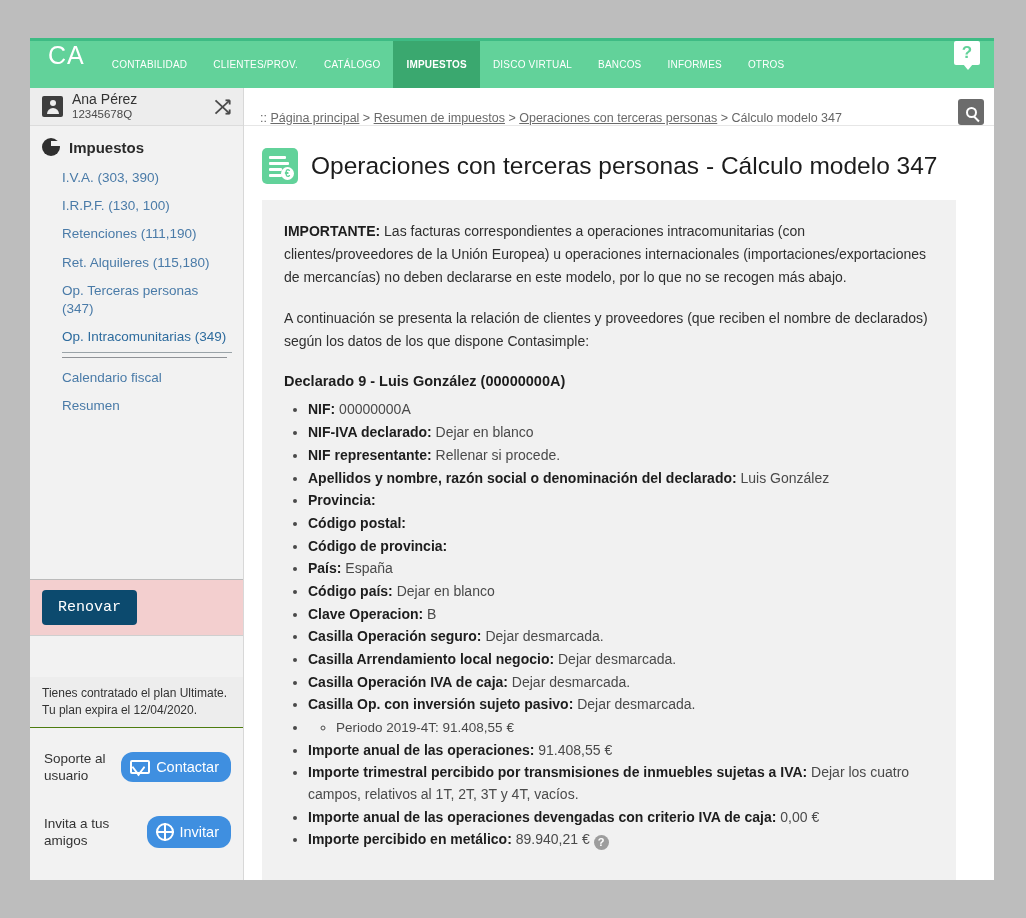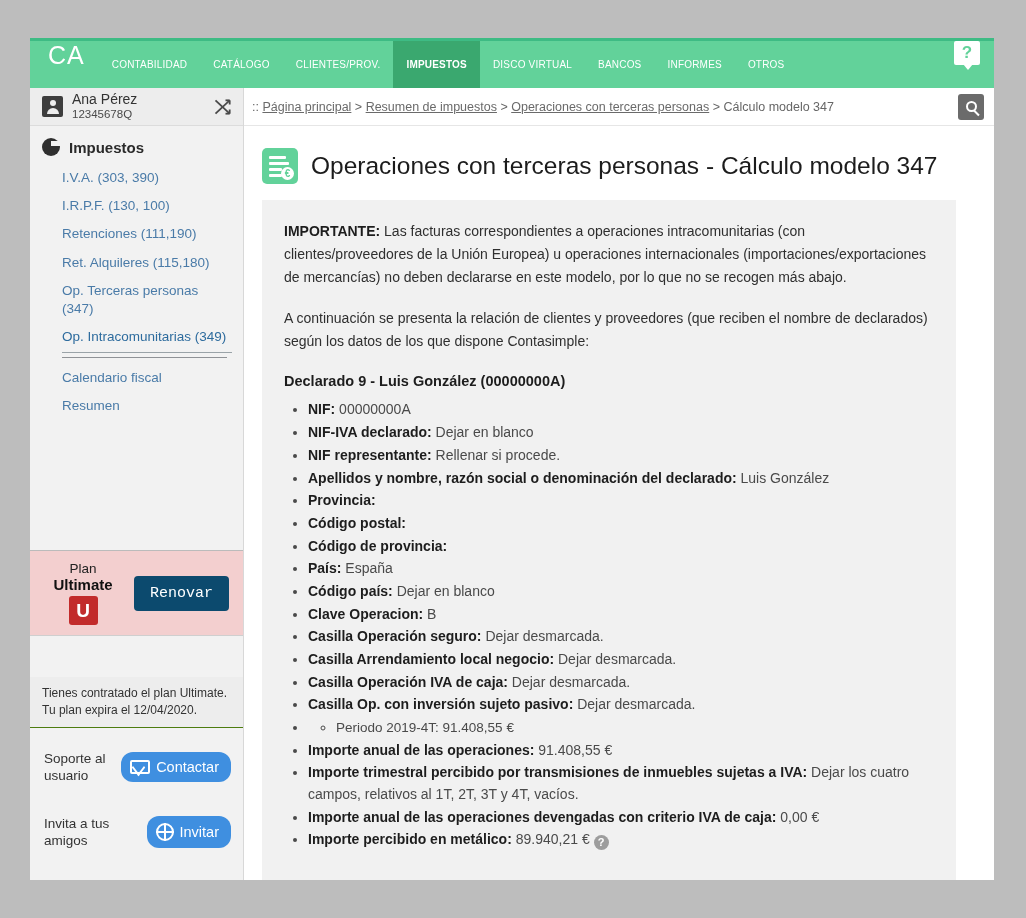--- a/index.html
+++ b/index.html
@@ -249,22 +249,22 @@
   .globe-glyph:after {
     content: "";
     position: absolute; left: -2px; top: 6px;
     width: 18px; height: 2px; background: #fff;
   }
 
   
   .main { flex: 1; background: #ffffff; display: flex; flex-direction: column; }
   .crumbbar {
     height: 38px;
-    display: flex; align-items: center;
-    padding: 0 10px 0 8px;
+    display: flex; align-items: flex-end;
+    padding: 0 10px 0 16px;
     background: #ffffff;
     border-bottom: 1px solid #e6e6e6;
   }
   .crumb { font-size: 12.5px; color: #666; white-space: nowrap; }
   .crumb a { color: #6a6a6a; text-decoration: underline; cursor: pointer; }
   .search-btn {
     margin-left: auto;
     width: 26px; height: 26px;
     background: #6b6b6b;
     border-radius: 3px;
@@ -364,22 +364,22 @@
 </style>
 </head>
 <body>
 
 <div id="app">
 
   <div class="topbar">
     <div class="brand">CA</div>
     <div id="navitems" style="display:flex;align-items:center;">
         <div class="navitem">CONTABILIDAD</div>
+        <div class="navitem">CLIENTES/PROV.</div>
         <div class="navitem">CATÁLOGO</div>
-        <div class="navitem">CLIENTES/PROV.</div>
         <div class="navitem active">IMPUESTOS</div>
         <div class="navitem">DISCO VIRTUAL</div>
         <div class="navitem">BANCOS</div>
         <div class="navitem">INFORMES</div>
         <div class="navitem">OTROS</div>
       </div>
     <div class="nav-right">
       <div class="help-badge">?</div>
 
     </div>
@@ -418,25 +418,20 @@
           <a class="">Op. Terceras personas (347)</a>
           <a class="selected">Op. Intracomunitarias (349)</a>
           <div class="menu-sep"></div>
           <a>Calendario fiscal</a>
           <a>Resumen</a>
         </div>
 
       <div class="sidebar-filler" style="flex:1;"></div>
 
       <div class="plan-box">
-        <div class="plan-left">
-          <div class="plan-word">Plan</div>
-          <div class="plan-name">Ultimate</div>
-          <div class="plan-u">U</div>
-        </div>
         <button class="renew-btn">Renovar</button>
       </div>
       <div class="plan-note">Tienes contratado el plan Ultimate. Tu plan expira el 12/04/2020.</div>
 
       <div class="support-block">
         <div class="support-row">
           <div class="support-label">Soporte al usuario</div>
           <button class="blue-btn">
             <span class="mail-glyph"></span>
             <span>Contactar</span>

